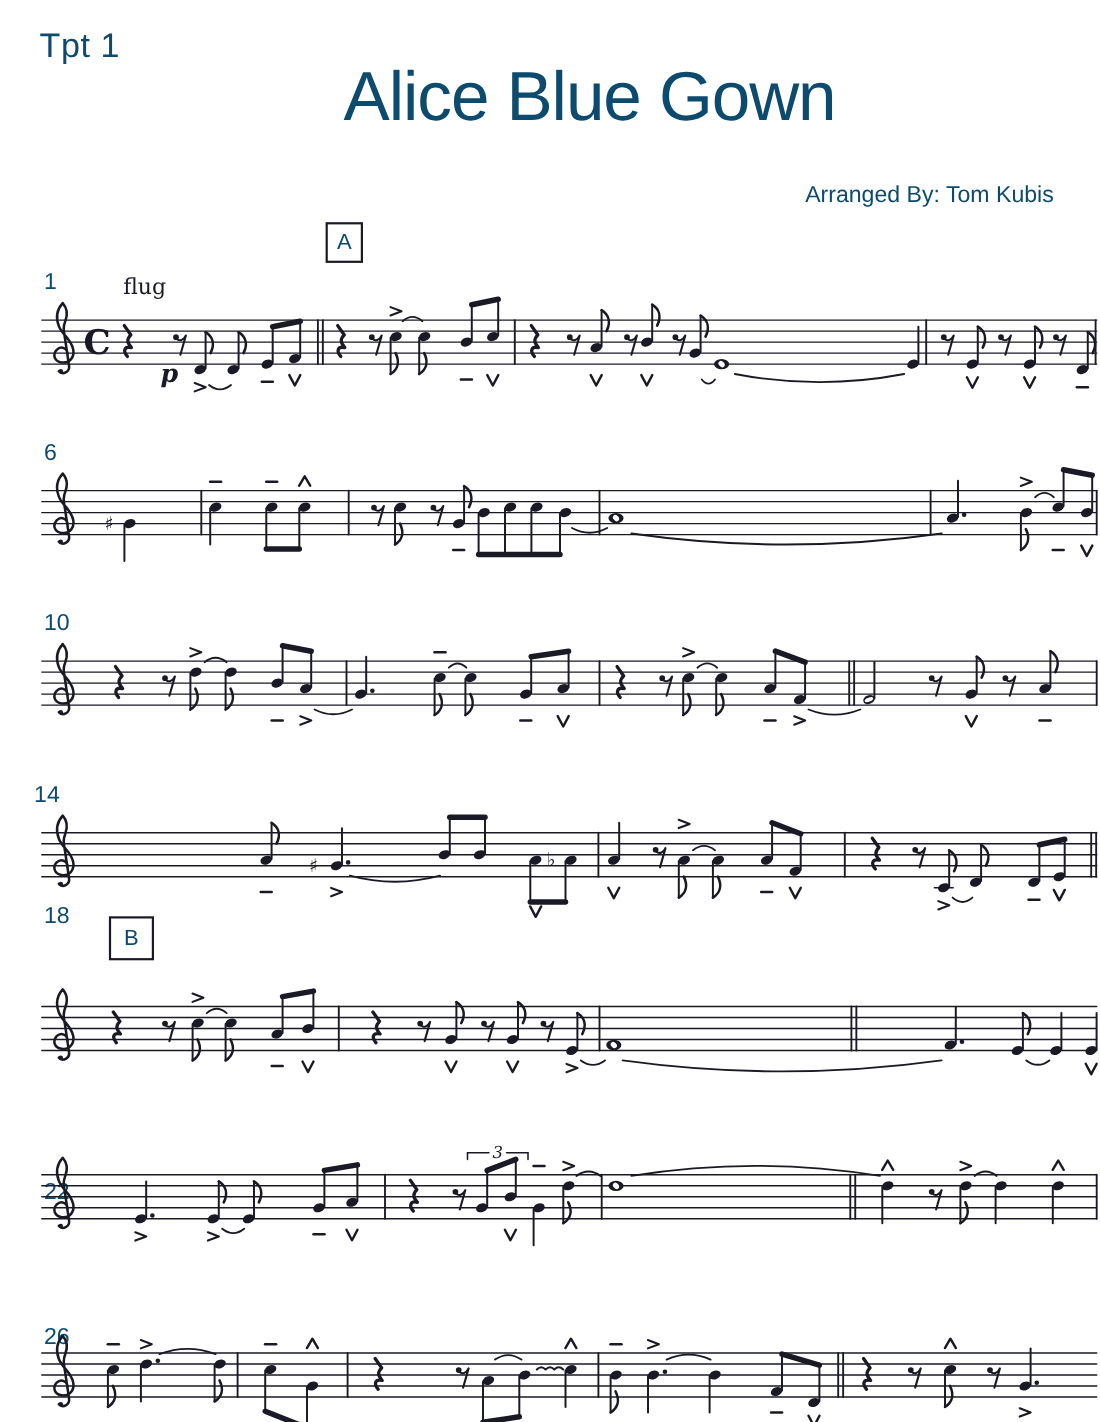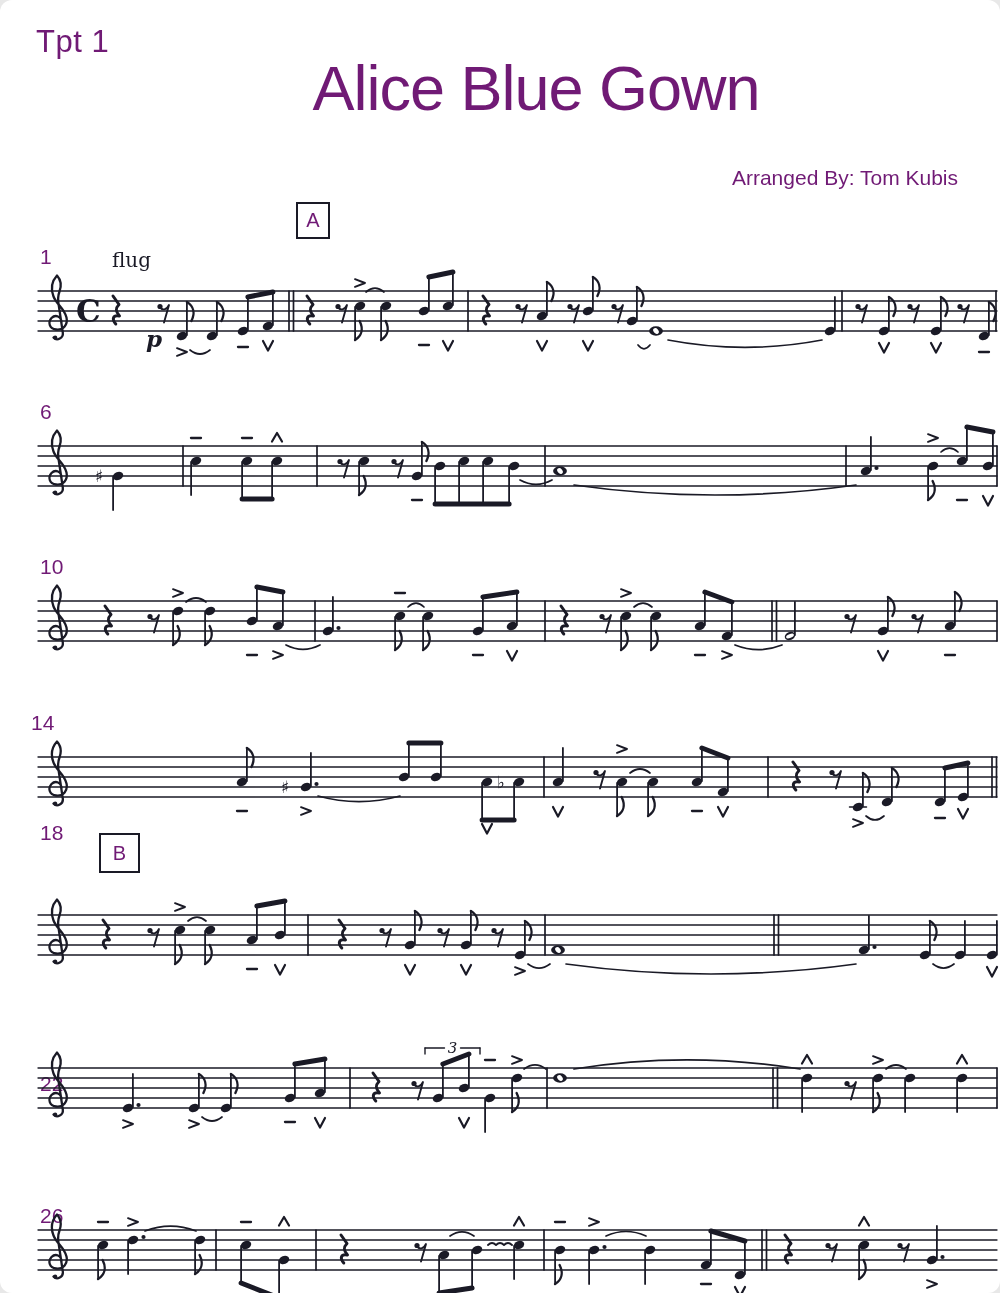--- a/index.html
+++ b/index.html
@@ -1,17 +1,17 @@
 <!DOCTYPE html>
 <html><head>
 <meta charset="utf-8">
 <style>
   html,body{margin:0;padding:0;background:#e8e8e8;}
   .page{position:relative;width:1000px;height:1293px;background:#ffffff;overflow:hidden;
-        font-family:"Liberation Sans",sans-serif;color:#701a75;border-radius:12px;}
+        font-family:"Liberation Sans",sans-serif;color:#0c4a6e;}
   .part-label{position:absolute;left:36px;top:24px;font-size:31px;letter-spacing:.5px;}
   .title{position:absolute;left:0;top:52px;width:100%;text-align:center;font-size:63px;letter-spacing:-1px;margin-left:36px;}
   .subtitle{position:absolute;left:0;top:124px;width:100%;text-align:center;font-size:25px;}
   .arranger{position:absolute;right:42px;top:166px;font-size:21px;}
   .rehearsal{position:absolute;border:2.4px solid #1a1a26;display:flex;align-items:center;justify-content:center;
              font-size:20px;background:#fff;}
   .measure-num{position:absolute;font-size:21px;}
   .sys-word{font-family:"DejaVu Serif","Liberation Serif",serif;font-size:20px;fill:#1a1a26;}
   .sys-dyn{font-family:"DejaVu Serif","Liberation Serif",serif;font-size:23px;font-style:italic;font-weight:bold;fill:#1a1a26;}
   .sys-acc{font-family:"DejaVu Sans",sans-serif;font-size:17px;fill:#1a1a26;}

